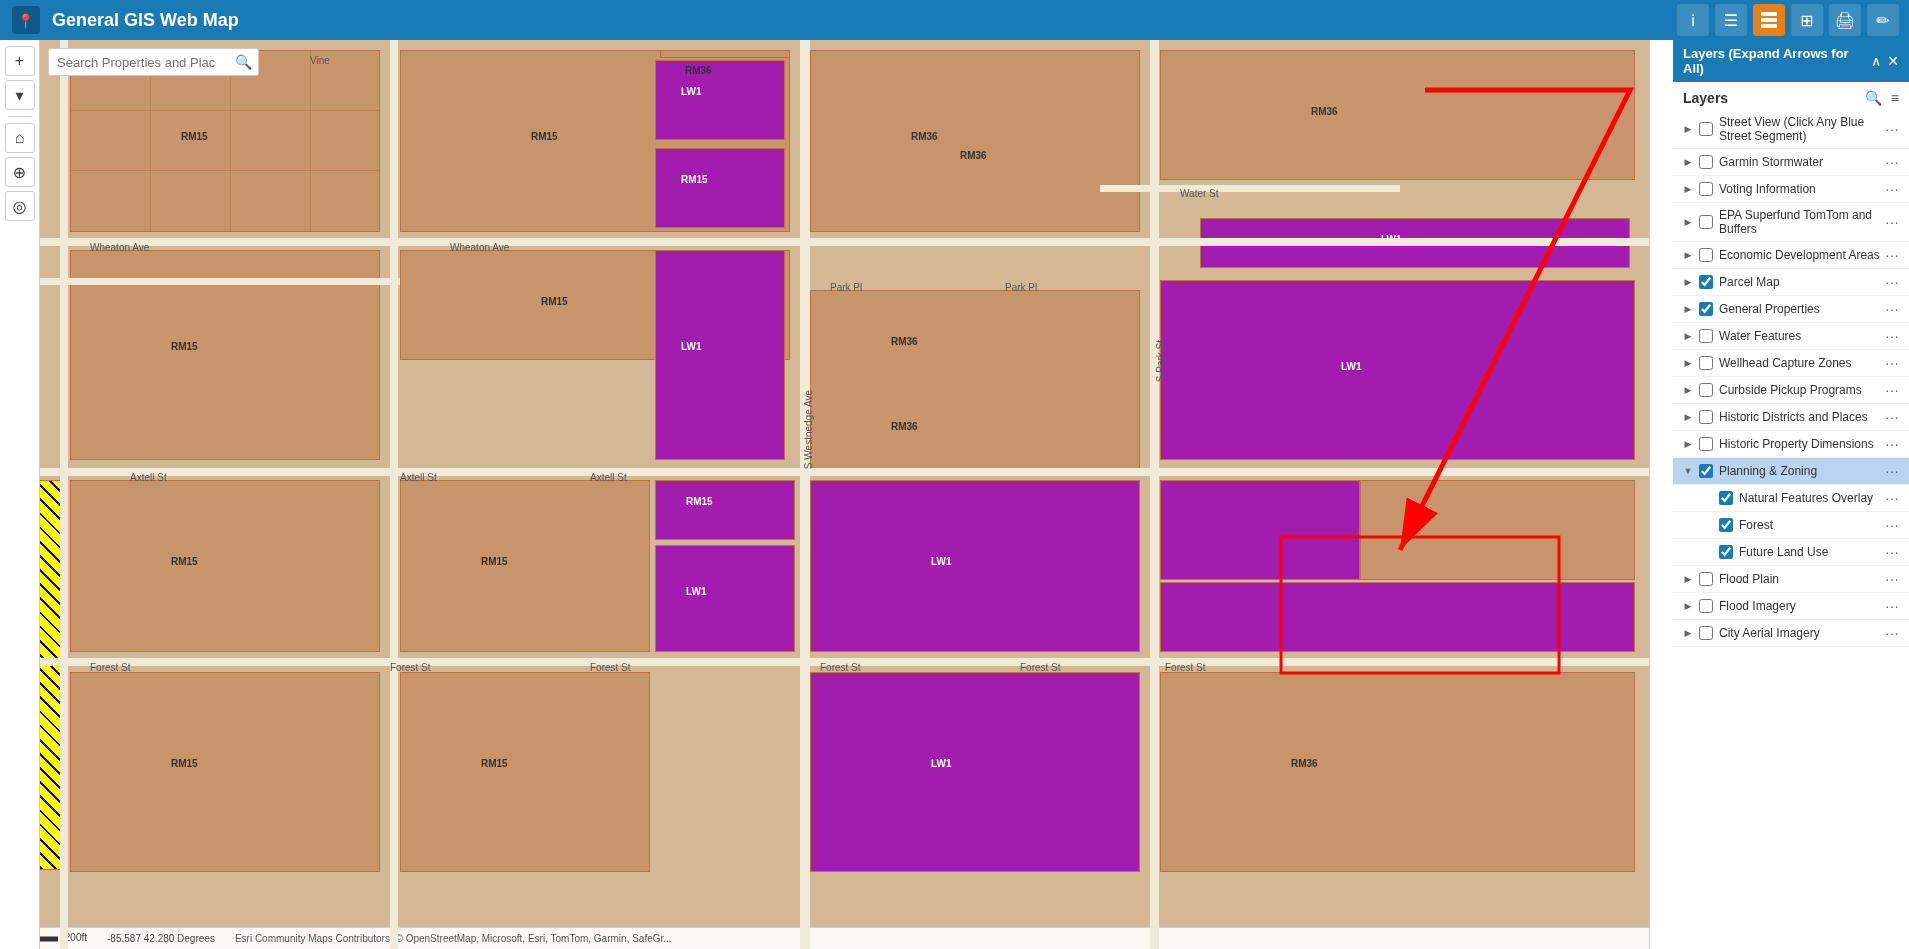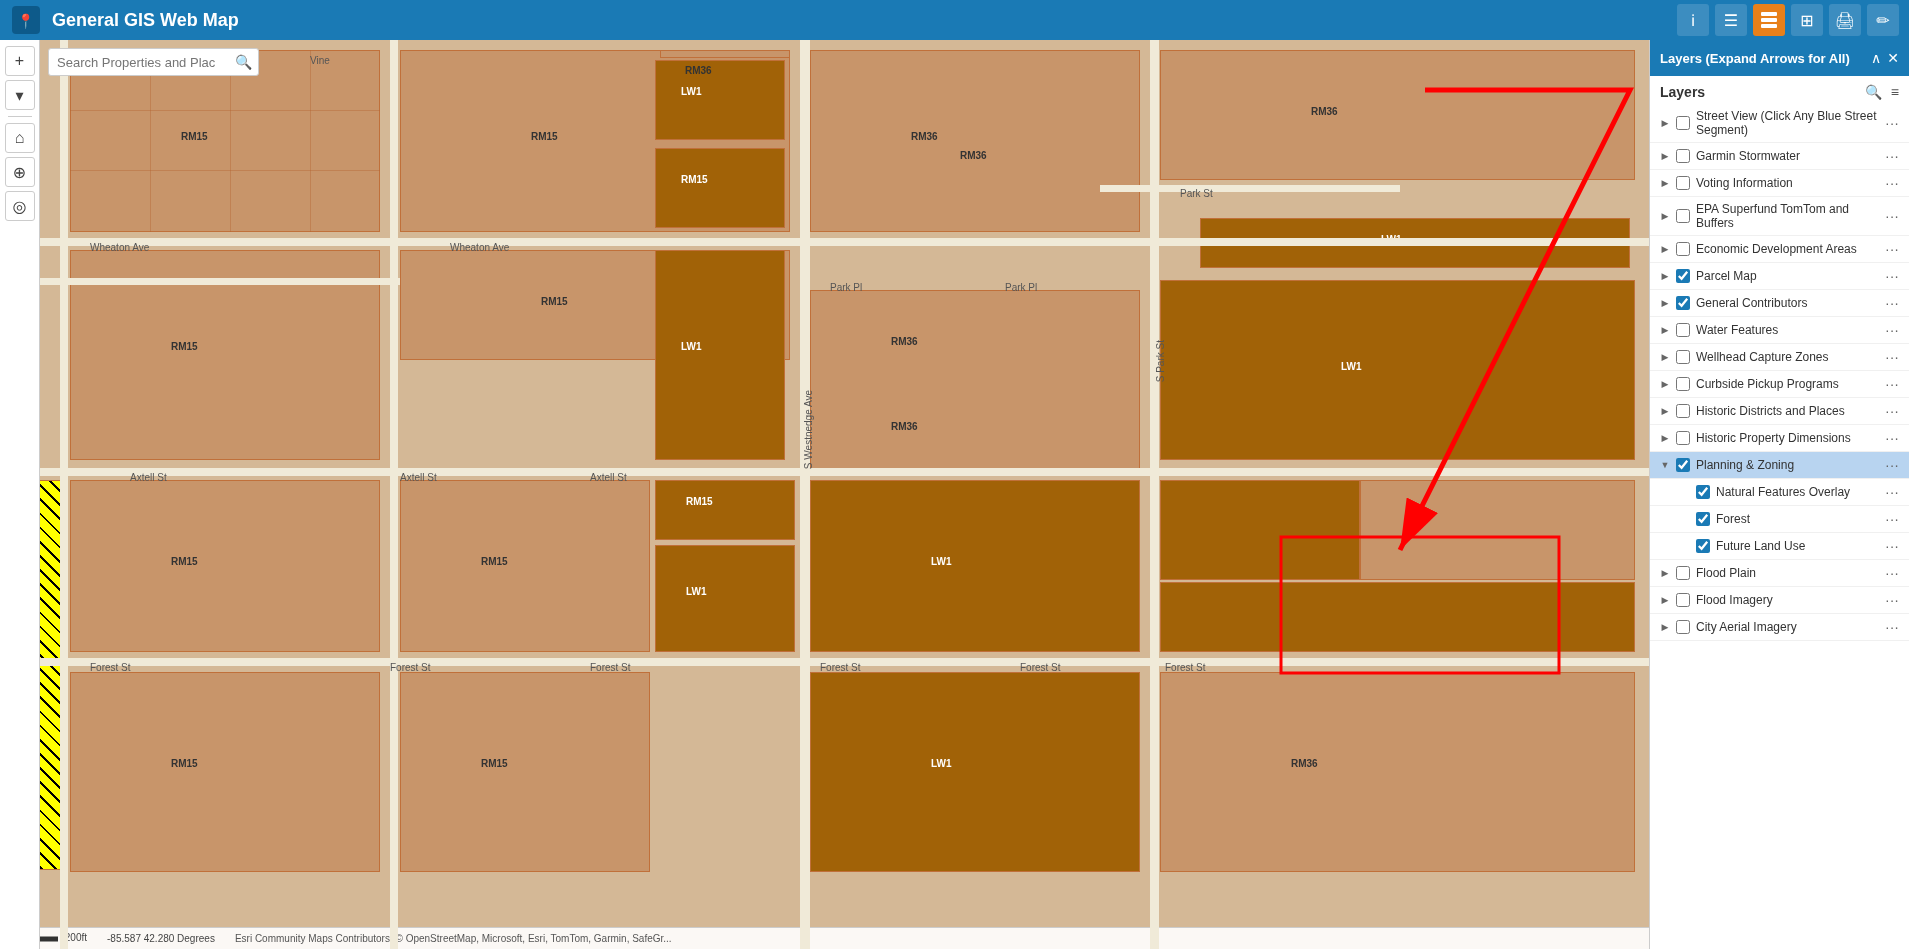--- a/index.html
+++ b/index.html
@@ -131,21 +131,21 @@
       overflow: hidden;
       background: #d4b896;
     }
 
     
     .map-parcel {
       position: absolute;
       border: 1px solid #c0703a;
     }
     .parcel-tan { background: #c8956a; }
-    .parcel-magenta { background: #a16207; }
+    .parcel-magenta { background: #a21caf; }
     .parcel-yellow-stripe {
       background: repeating-linear-gradient(
         45deg,
         #ffff00,
         #ffff00 8px,
         #000 8px,
         #000 10px
       );
     }
 
@@ -167,20 +167,21 @@
     #right-panel {
       position: absolute;
       right: 0;
       top: 0;
       width: 260px;
       height: 100%;
       background: white;
       border-left: 1px solid #ccc;
       display: flex;
       flex-direction: column;
+      padding-left: 23px;
     }
 
     #panel-header {
       background: #1a7ab5;
       color: white;
       padding: 6px 10px;
       font-size: 13px;
       font-weight: bold;
       display: flex;
       align-items: center;
@@ -448,21 +449,21 @@
     <span class="road-label" style="position:absolute;left:130px;top:432px;z-index:5;">Axtell St</span>
     <span class="road-label" style="position:absolute;left:400px;top:432px;z-index:5;">Axtell St</span>
     <span class="road-label" style="position:absolute;left:590px;top:432px;z-index:5;">Axtell St</span>
     <span class="road-label" style="position:absolute;left:90px;top:622px;z-index:5;">Forest St</span>
     <span class="road-label" style="position:absolute;left:390px;top:622px;z-index:5;">Forest St</span>
     <span class="road-label" style="position:absolute;left:590px;top:622px;z-index:5;">Forest St</span>
     <span class="road-label" style="position:absolute;left:820px;top:622px;z-index:5;">Forest St</span>
     <span class="road-label" style="position:absolute;left:1020px;top:622px;z-index:5;">Forest St</span>
     <span class="road-label" style="position:absolute;left:1165px;top:622px;z-index:5;">Forest St</span>
     <span class="road-label" style="position:absolute;left:310px;top:15px;z-index:5;">Vine</span>
-    <span class="road-label" style="position:absolute;left:1180px;top:148px;z-index:5;">Park St</span>
+    <span class="road-label" style="position:absolute;left:1180px;top:148px;z-index:5;">Water St</span>
     <span class="road-label" style="position:absolute;left:830px;top:242px;z-index:5;">Park Pl</span>
     <span class="road-label" style="position:absolute;left:1005px;top:242px;z-index:5;">Park Pl</span>
 
     <span class="road-label" style="position:absolute;left:1155px;top:300px;z-index:5;writing-mode:vertical-rl;transform:rotate(180deg);">S Park St</span>
     <span class="road-label" style="position:absolute;left:803px;top:350px;z-index:5;writing-mode:vertical-rl;transform:rotate(180deg);">S Westnedge Ave</span>
     <span class="road-label" style="position:absolute;left:25px;top:300px;z-index:5;writing-mode:vertical-rl;transform:rotate(180deg);">Merrill St</span>
     <span class="road-label" style="position:absolute;left:25px;top:530px;z-index:5;writing-mode:vertical-rl;transform:rotate(180deg);">Merrill St</span>
 
     <span class="map-label" style="position:absolute;left:685px;top:25px;z-index:5;">RM36</span>
     <span class="map-label" style="position:absolute;left:960px;top:110px;z-index:5;">RM36</span>
@@ -568,21 +569,21 @@
         </div>
         <div class="layer-item">
           <span class="layer-expand" style="visibility: visible;">▶</span>
           <input type="checkbox" class="layer-checkbox" checked="" style="accent-color: rgb(26, 122, 181);">
           <span class="layer-name">Parcel Map</span>
           <span class="layer-dots">···</span>
         </div>
         <div class="layer-item">
           <span class="layer-expand" style="visibility: visible;">▶</span>
           <input type="checkbox" class="layer-checkbox" checked="" style="accent-color: rgb(26, 122, 181);">
-          <span class="layer-name">General Contributors</span>
+          <span class="layer-name">General Properties</span>
           <span class="layer-dots">···</span>
         </div>
         <div class="layer-item">
           <span class="layer-expand" style="visibility: visible;">▶</span>
           <input type="checkbox" class="layer-checkbox" style="">
           <span class="layer-name">Water Features</span>
           <span class="layer-dots">···</span>
         </div>
         <div class="layer-item">
           <span class="layer-expand" style="visibility: visible;">▶</span>

